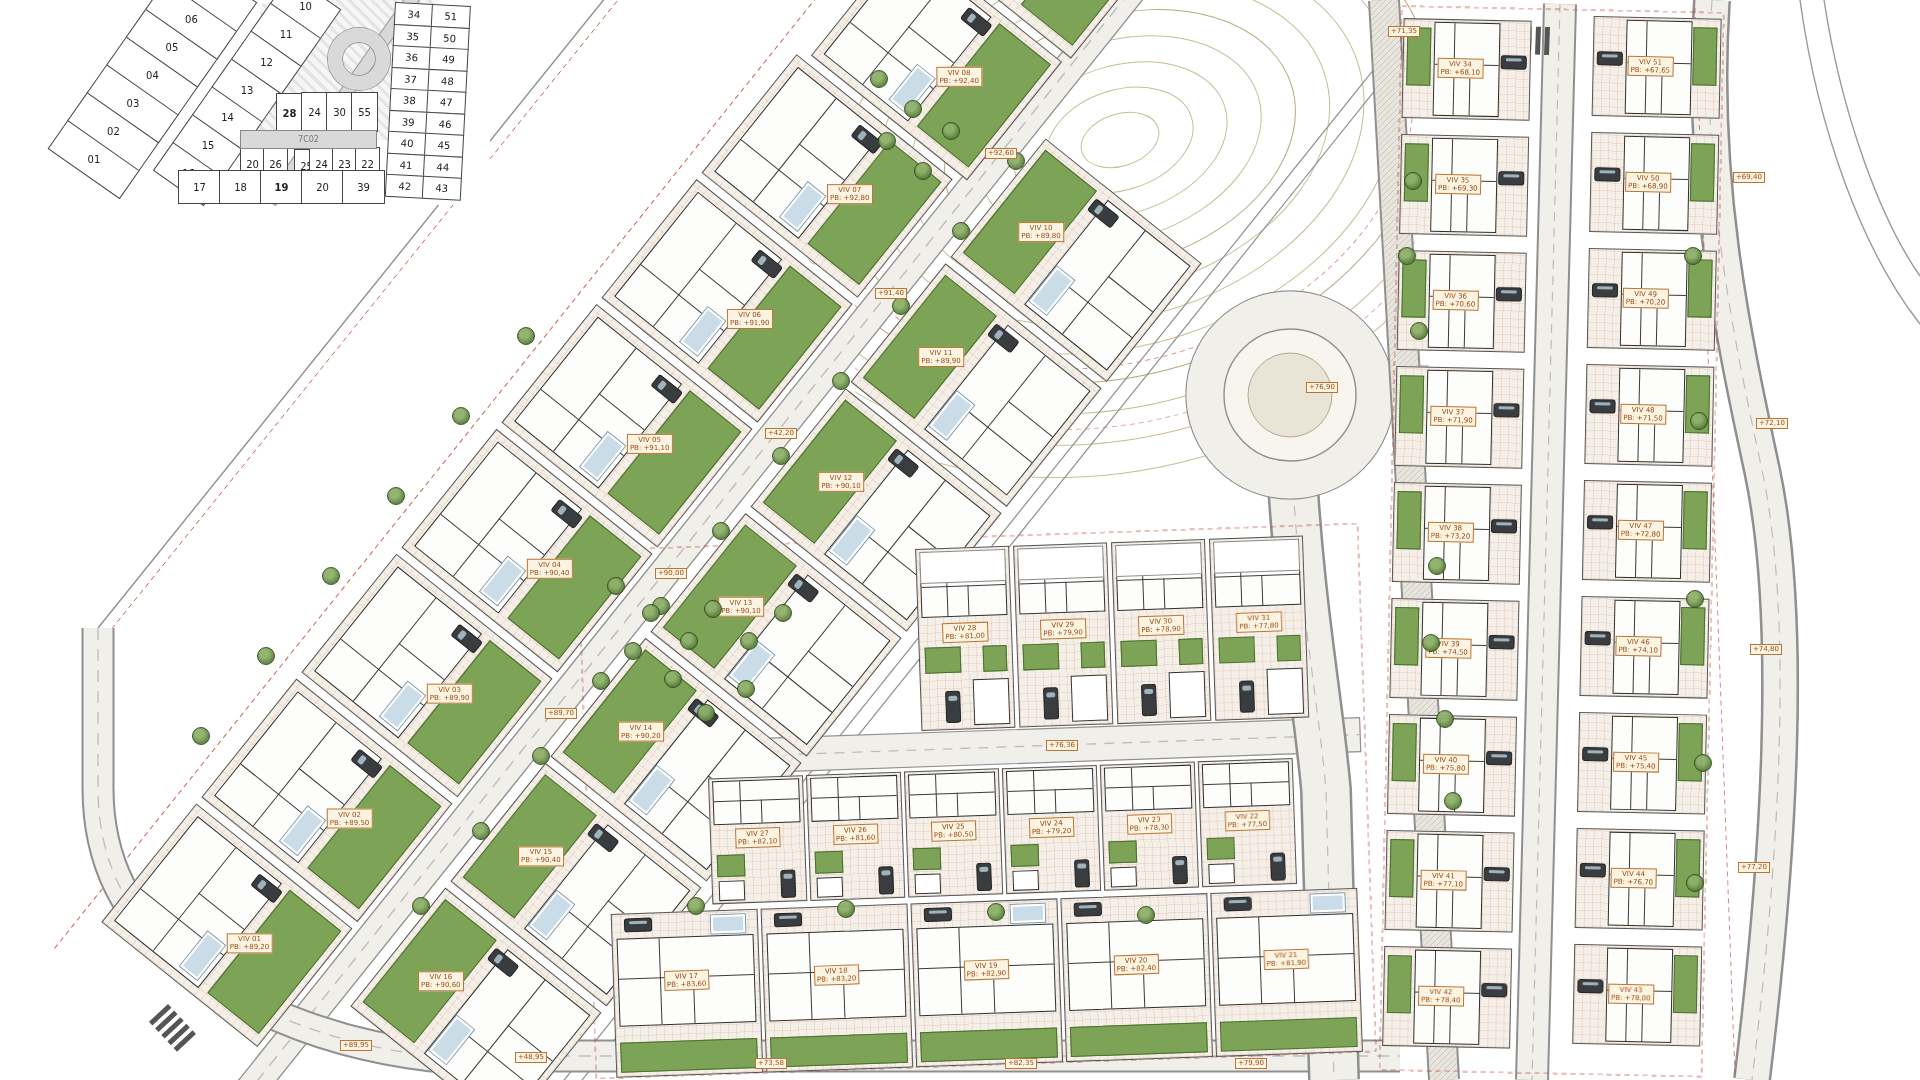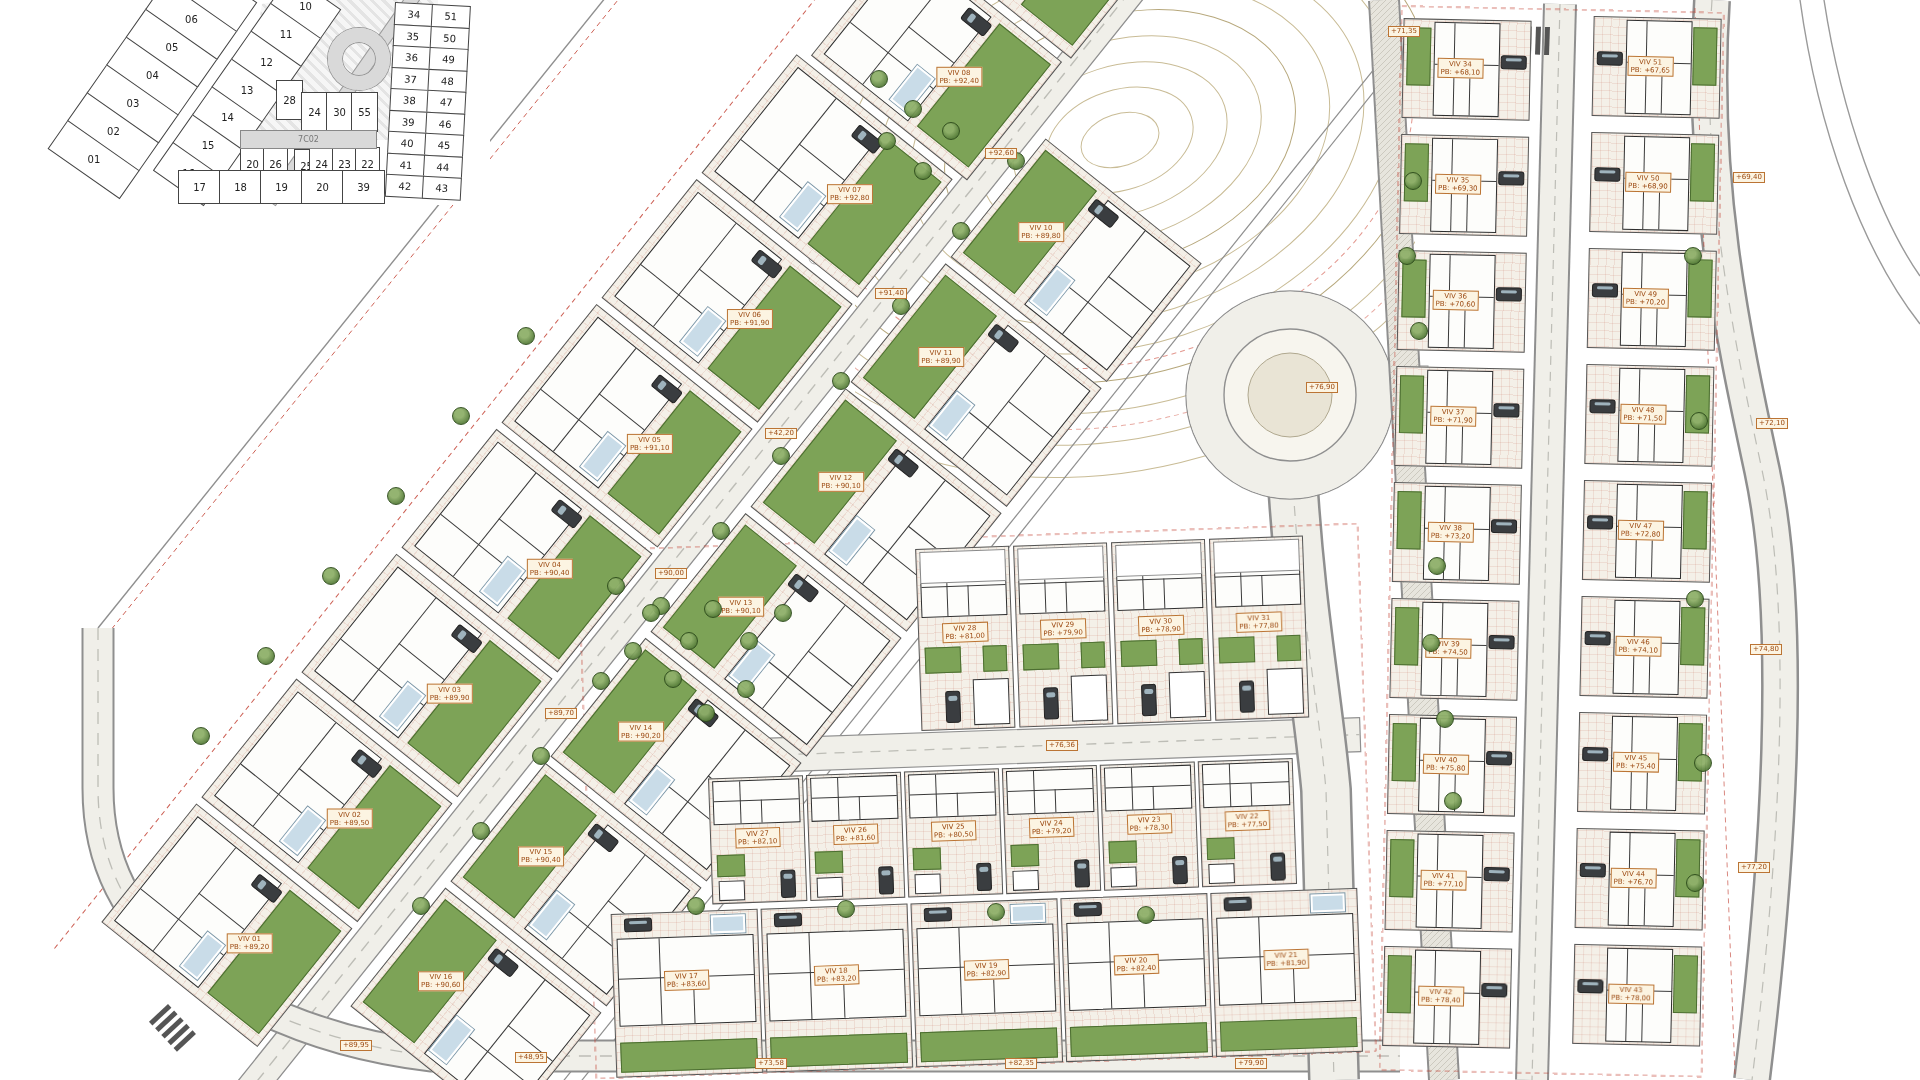--- a/index.html
+++ b/index.html
@@ -292,33 +292,33 @@
           <span>12</span>
         </div>
         <div class="kp-dcell" style="left: 170px; top: -60px; height: 60px;">
           <span>11</span>
         </div>
         <div class="kp-dcell" style="left: 204px; top: -60px; height: 60px;">
           <span>10</span>
         </div>
       </div>
     <div id="kp-rows">
-        <div class="kp-cell" style="left: 186px; top: 80px; width: 25px; height: 38px;">28</div>
+        <div class="kp-cell" style="left: 186px; top: 93px; width: 25px; height: 38px; font-weight: bold;">28</div>
         <div class="kp-cell" style="left: 211px; top: 92px; width: 25px; height: 38px;">24</div>
         <div class="kp-cell" style="left: 236px; top: 92px; width: 25px; height: 38px;">30</div>
         <div class="kp-cell" style="left: 261px; top: 92px; width: 25px; height: 38px;">55</div>
         <div class="kp-cell" style="left: 150px; top: 147px; width: 23px; height: 33px;">20</div>
         <div class="kp-cell" style="left: 173px; top: 147px; width: 23px; height: 33px;">26</div>
         <div class="kp-cell" style="left: 196px; top: 149px; width: 23px; height: 33px; margin-left: 8px;">25</div>
         <div class="kp-cell" style="left: 219px; top: 147px; width: 23px; height: 33px;">24</div>
         <div class="kp-cell" style="left: 242px; top: 147px; width: 23px; height: 33px;">23</div>
         <div class="kp-cell" style="left: 265px; top: 147px; width: 23px; height: 33px;">22</div>
         <div class="kp-cell" style="left: 88px; top: 170px; width: 41px; height: 32px;">17</div>
         <div class="kp-cell" style="left: 129px; top: 170px; width: 41px; height: 32px;">18</div>
-        <div class="kp-cell" style="left: 170px; top: 170px; width: 41px; height: 32px;">19</div>
+        <div class="kp-cell" style="left: 170px; top: 170px; width: 41px; height: 32px; font-weight: bold;">19</div>
         <div class="kp-cell" style="left: 211px; top: 170px; width: 41px; height: 32px;">20</div>
         <div class="kp-cell" style="left: 252px; top: 170px; width: 41px; height: 32px;">39</div>
       </div>
     <div class="kp-bar" style="left:150px;top:130px;width:135px;height:17px;">7C02</div>
     <div id="kp-pairs" style="position: absolute; left: 305px; top: 2px; transform: rotate(3deg);">
         <div class="kp-cell" style="left: 0px; top: 0px; width: 37px; height: 21px;">34</div>
         <div class="kp-cell" style="left: 37px; top: 0px; width: 37px; height: 21px;">51</div>
         <div class="kp-cell" style="left: 0px; top: 21.5px; width: 37px; height: 21px;">35</div>
         <div class="kp-cell" style="left: 37px; top: 21.5px; width: 37px; height: 21px;">50</div>
         <div class="kp-cell" style="left: 0px; top: 43px; width: 37px; height: 21px;">36</div>

